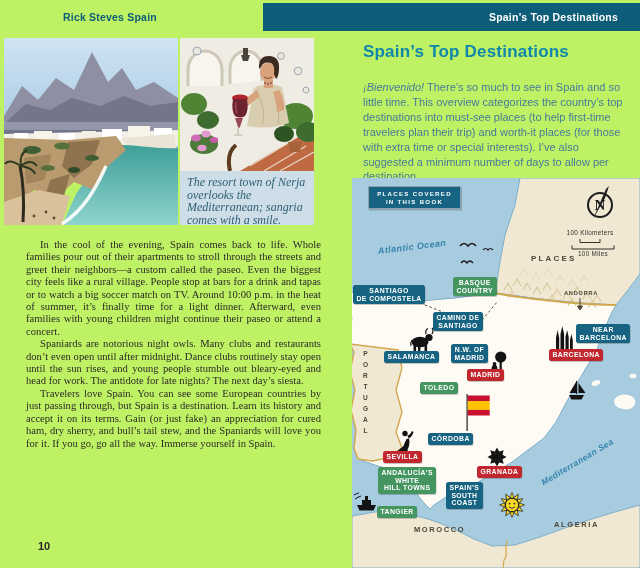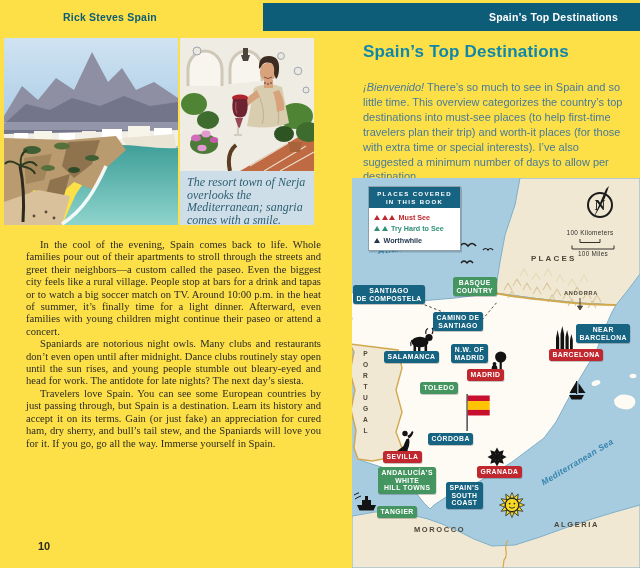--- a/index.html
+++ b/index.html
@@ -1,16 +1,16 @@
 <!DOCTYPE html>
 <html><head>
 <meta charset="utf-8">
 <style>
   html,body{margin:0;padding:0;background:#e8e8e8;}
-  .page{position:relative;width:640px;height:568px;background:#fde047;overflow:hidden;
+  .page{position:relative;width:640px;height:568px;background:#bef264;overflow:hidden;
         font-family:"Liberation Sans",sans-serif;}
   
   .hdr-right{position:absolute;left:263px;top:3px;width:377px;height:28px;background:#0d5c78;
              display:flex;align-items:center;justify-content:flex-end;padding-right:22px;box-sizing:border-box;}
   .hdr-right span{color:#ffffff;font-size:10.5px;font-weight:bold;letter-spacing:.2px;}
   .hdr-left{position:absolute;left:63px;top:3px;height:28px;display:flex;align-items:center;}
   .hdr-left span{color:#0d5c78;font-size:10.5px;font-weight:bold;letter-spacing:.2px;}
   
   .photo1{position:absolute;left:4px;top:38px;width:174px;height:187px;}
   .photo2{position:absolute;left:180px;top:38px;width:134px;height:133px;}
@@ -330,36 +330,19 @@
 HILL TOWNS</div>
         <div class="map-label box teal" style="left: 94px; top: 304px;">SPAIN’S
 SOUTH
 COAST</div>
         <div class="map-label box green" style="left: 25px; top: 328px;">TANGIER</div>
       </div>
 
     <div class="legend">
       <div class="legend-head" style="white-space:pre-line;">PLACES COVERED
 IN THIS BOOK</div>
-      <div class="legend-body" id="legend-items">
-          <div class="legend-row">
-            <span class="tri" style="border-bottom-color: rgb(193, 39, 45);"></span>
-            <span class="tri" style="border-bottom-color: rgb(193, 39, 45);"></span>
-            <span class="tri" style="border-bottom-color: rgb(193, 39, 45);"></span>
-            <span class="legend-label" style="color: rgb(193, 39, 45);">Must See</span>
-          </div>
-          <div class="legend-row">
-            <span class="tri" style="border-bottom-color: rgb(47, 144, 119);"></span>
-            <span class="tri" style="border-bottom-color: rgb(47, 144, 119);"></span>
-            <span class="legend-label" style="color: rgb(47, 144, 119);">Try Hard to See</span>
-          </div>
-          <div class="legend-row">
-            <span class="tri" style="border-bottom-color: rgb(34, 53, 77);"></span>
-            <span class="legend-label" style="color: rgb(34, 53, 77);">Worthwhile</span>
-          </div>
-        </div>
     </div>
 
     <div class="scale-label" style="left:212px;top:51px;width:52px;">100 Kilometers</div>
     <div class="scale-label" style="left:219px;top:72px;width:44px;">100 Miles</div>
   </div>
 
 </div>
 
 </body></html>

